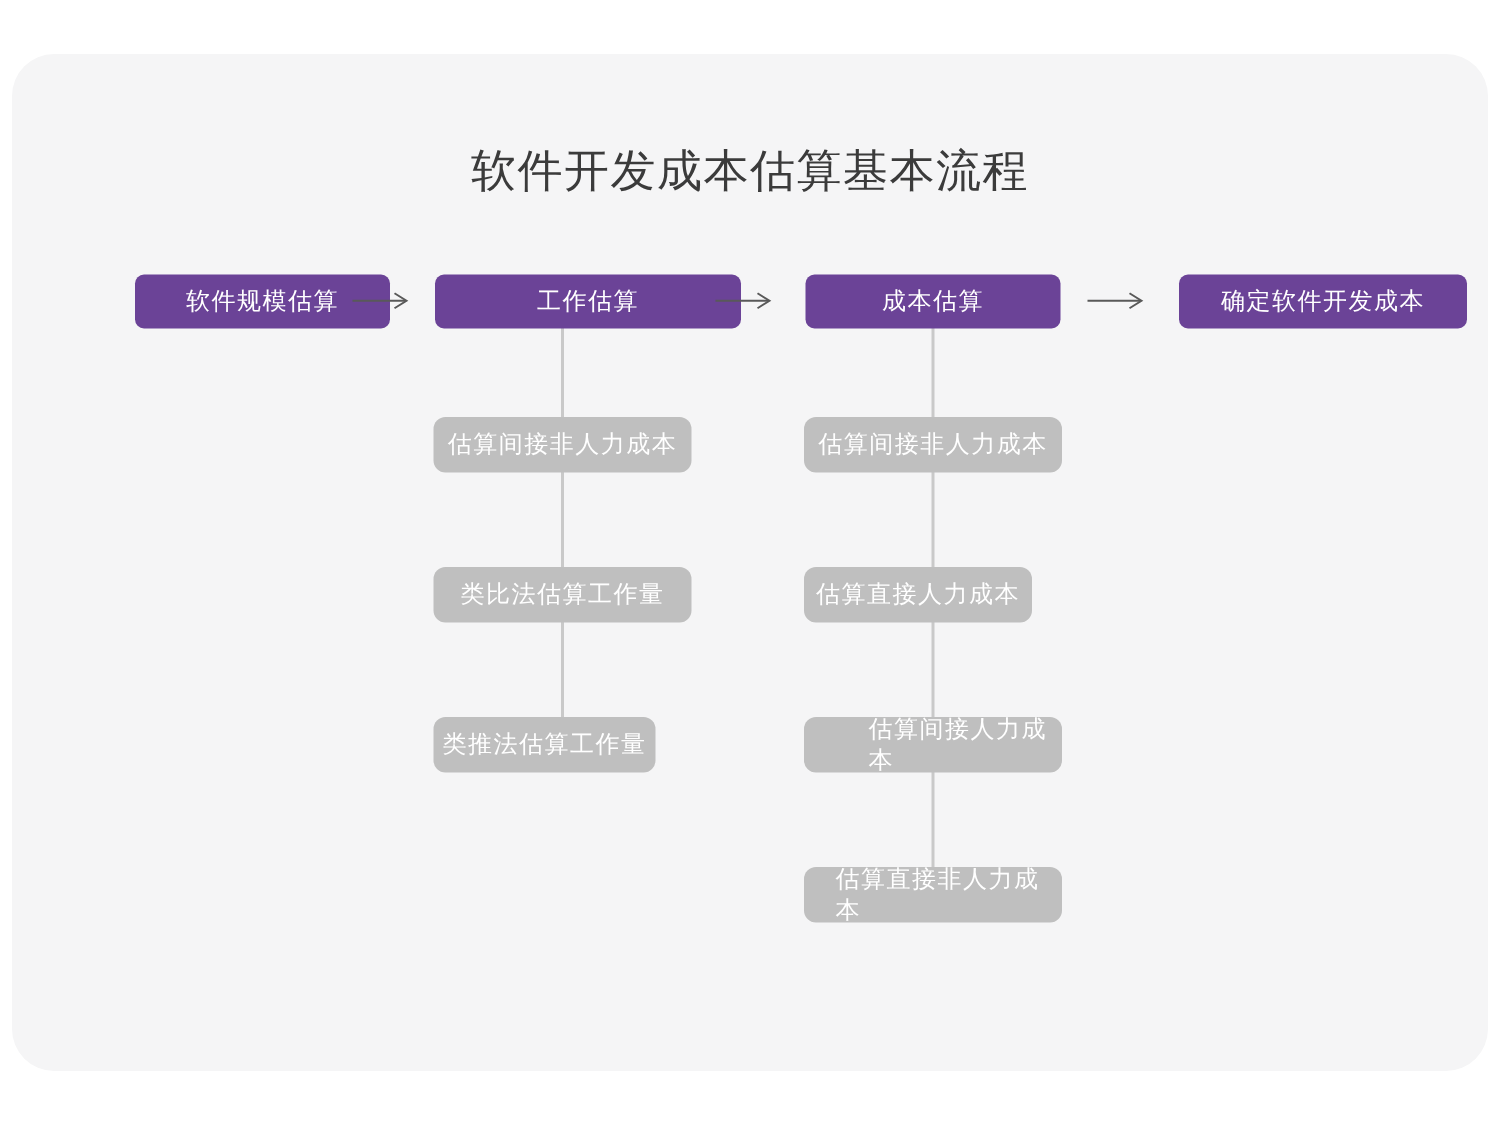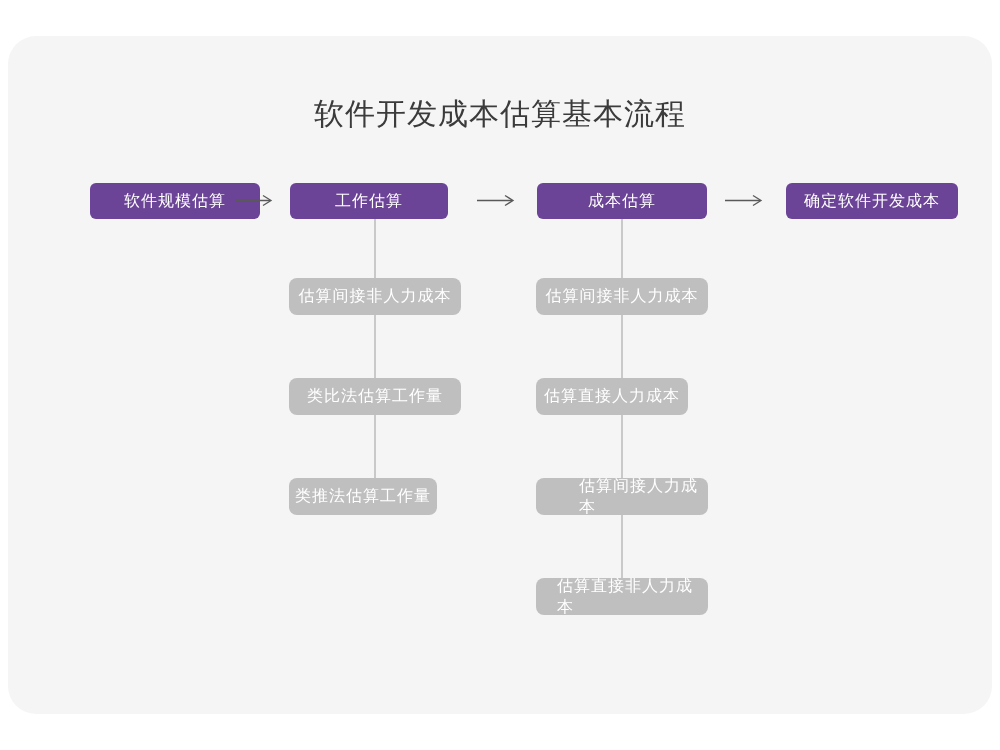--- a/index.html
+++ b/index.html
@@ -41,23 +41,23 @@
   .primary {
     background: #6b4397;
     border-radius: 6px;
   }
   .secondary {
     background: #bfbfbf;
     border-radius: 8px;
     height: 37px;
   }
   .b1 { left: 42px;  top: 183px; width: 170px; margin-left: 48px; }
-  .b2 { left: 290px; top: 183px; width: 158px; }
+  .b2 { left: 290px; top: 183px; width: 204px; }
   .b3 { left: 537px; top: 183px; width: 170px; }
-  .b4 { left: 786px; top: 183px; width: 172px; }
+  .b4 { left: 786px; top: 183px; width: 192px; }
 
   .w0 { left: 289px; top: 278px; width: 172px; }
   .w1 { left: 289px; top: 378px; width: 172px; }
   .w2 { left: 289px; top: 478px; width: 148px; }
 
   .c0 { left: 536px; top: 278px; width: 172px; }
   .c1 { left: 536px; top: 378px; width: 152px; }
   .c2 { left: 536px; top: 478px; width: 172px; padding-left: 43px; }
   .c3 { left: 536px; top: 578px; width: 172px; padding-left: 21px; }
 

